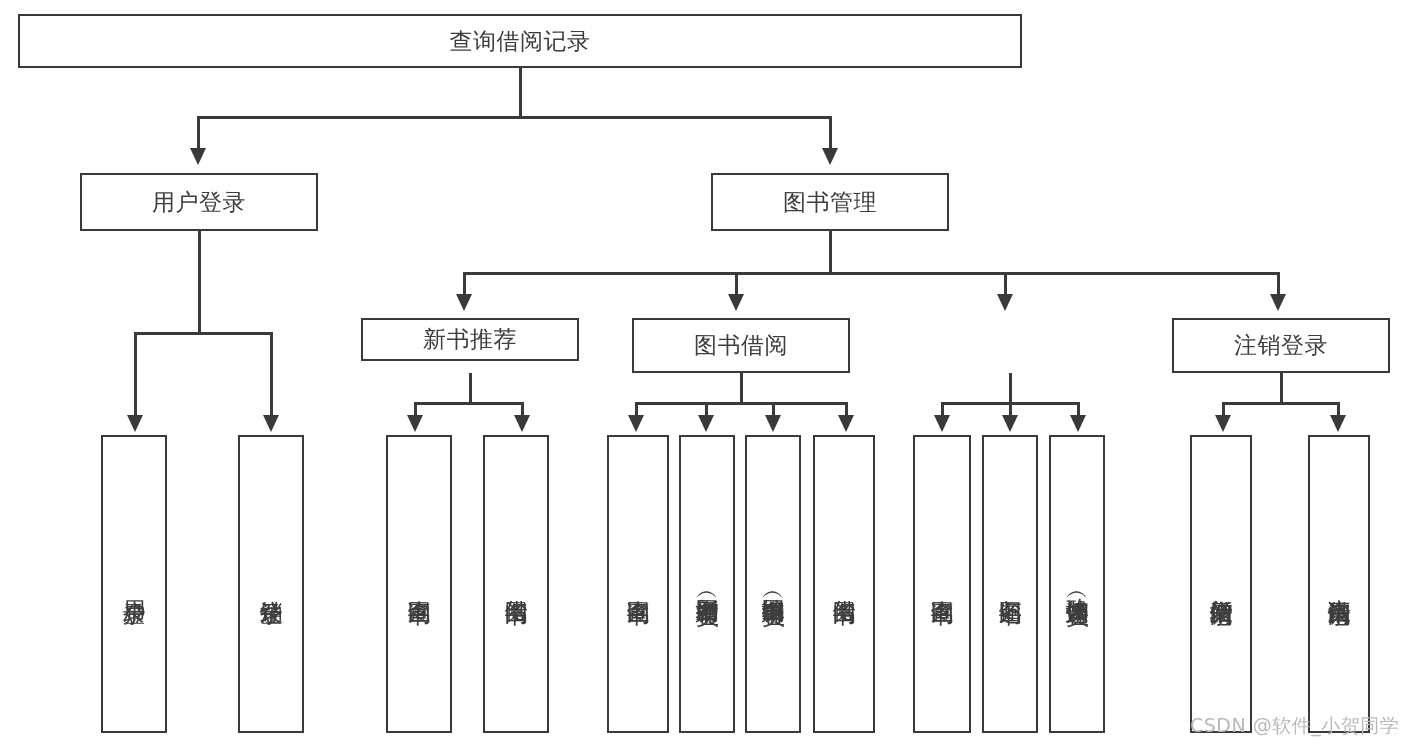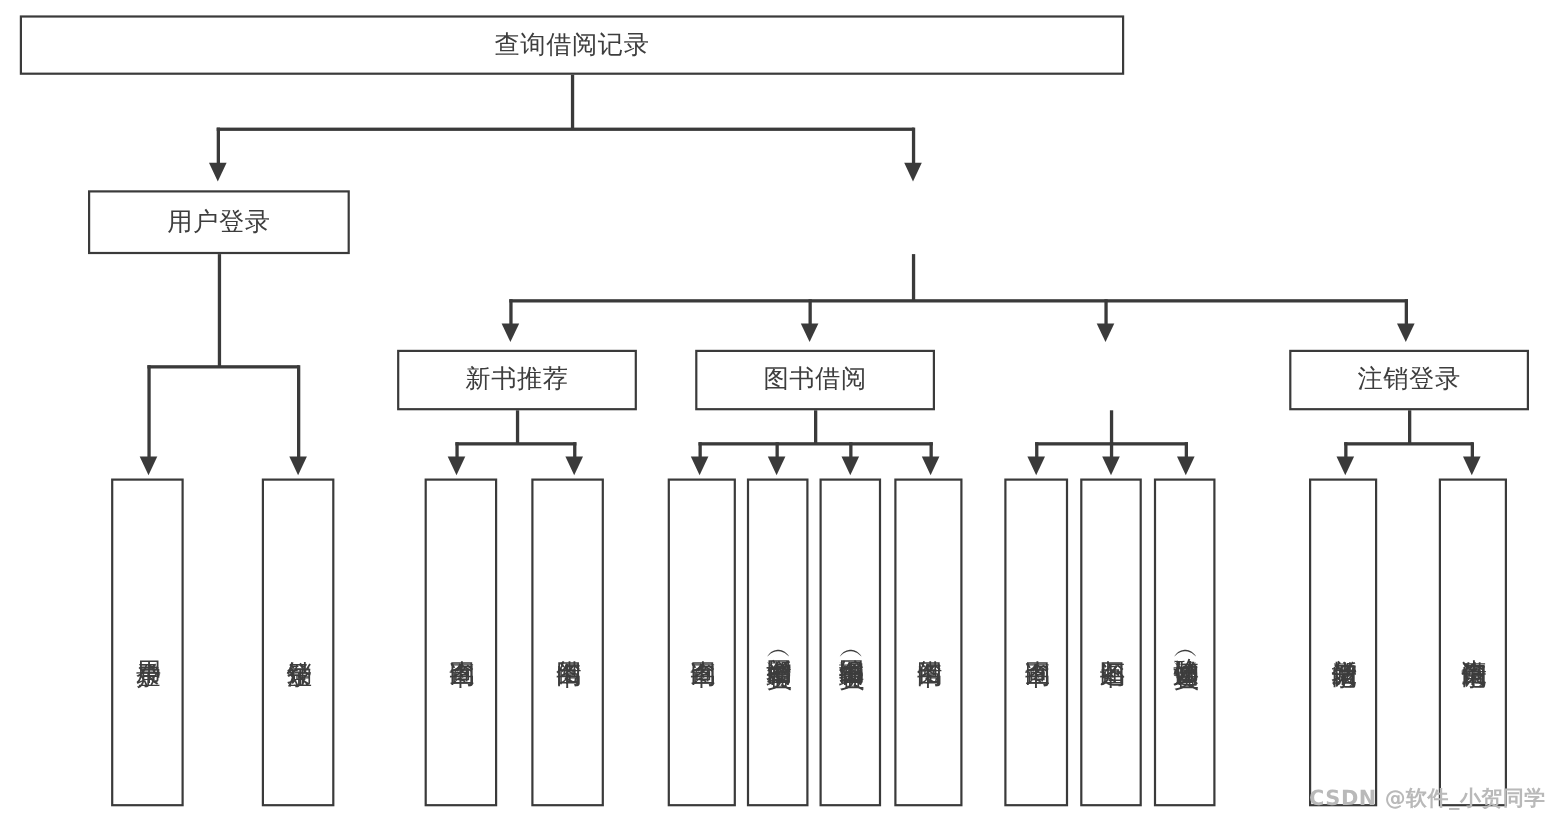--- a/index.html
+++ b/index.html
@@ -86,41 +86,44 @@
 
   <div class="vline" style="left:519px; top:68px; height:49px;"></div>
   <div class="hline" style="left:197px; top:116px; width:634px;"></div>
   <div class="vline" style="left:197px; top:116px; height:33px;"></div>
   <div class="arrow" style="left:190px; top:148px;"></div>
   <div class="vline" style="left:829px; top:116px; height:33px;"></div>
   <div class="arrow" style="left:822px; top:148px;"></div>
 
   <div class="node" style="left:80px; top:173px; width:238px; height:58px;">
     <span class="label">用户登录</span>
+  </div>
+  <div class="node" style="left:711px; top:173px; width:238px; height:58px;">
+    <span class="label">图书管理</span>
   </div>
 
   <div class="vline" style="left:198px; top:231px; height:103px;"></div>
   <div class="hline" style="left:134px; top:332px; width:138px;"></div>
   <div class="vline" style="left:134px; top:332px; height:84px;"></div>
   <div class="arrow" style="left:127px; top:415px;"></div>
   <div class="vline" style="left:270px; top:332px; height:84px;"></div>
   <div class="arrow" style="left:263px; top:415px;"></div>
 
   <div class="vline" style="left:829px; top:231px; height:43px;"></div>
   <div class="hline" style="left:463px; top:272px; width:817px;"></div>
   <div class="vline" style="left:463px; top:272px; height:23px;"></div>
   <div class="arrow" style="left:456px; top:294px;"></div>
   <div class="vline" style="left:735px; top:272px; height:23px;"></div>
   <div class="arrow" style="left:728px; top:294px;"></div>
   <div class="vline" style="left:1004px; top:272px; height:23px;"></div>
   <div class="arrow" style="left:997px; top:294px;"></div>
   <div class="vline" style="left:1277px; top:272px; height:23px;"></div>
   <div class="arrow" style="left:1270px; top:294px;"></div>
 
-  <div class="node" style="left:361px; top:318px; width:218px; height:55px;">
+  <div class="node" style="left:361px; top:318px; width:218px; height:43px;">
     <span class="label">新书推荐</span>
   </div>
   <div class="node" style="left:632px; top:318px; width:218px; height:55px;">
     <span class="label">图书借阅</span>
   </div>
   <div class="node" style="left:1172px; top:318px; width:218px; height:55px;">
     <span class="label">注销登录</span>
   </div>
 
   <div class="vline" style="left:469px; top:373px; height:31px;"></div>
@@ -194,15 +197,15 @@
     <span class="label">确认归还（管理员）</span>
   </div>
 
   <div class="node vertical" style="left:1190px; top:435px; width:62px; height:298px;">
     <span class="label">新增借阅记录</span>
   </div>
   <div class="node vertical" style="left:1308px; top:435px; width:62px; height:298px;">
     <span class="label">查询借阅记录</span>
   </div>
 
-  <div id="watermark" style="left:1190px; top:713px;font-weight:bold;">CSDN @软件_小贺同学</div>
+  <div id="watermark" style="left:1190px; top:713px;">CSDN @软件_小贺同学</div>
 
 </div>
 
 </body></html>

